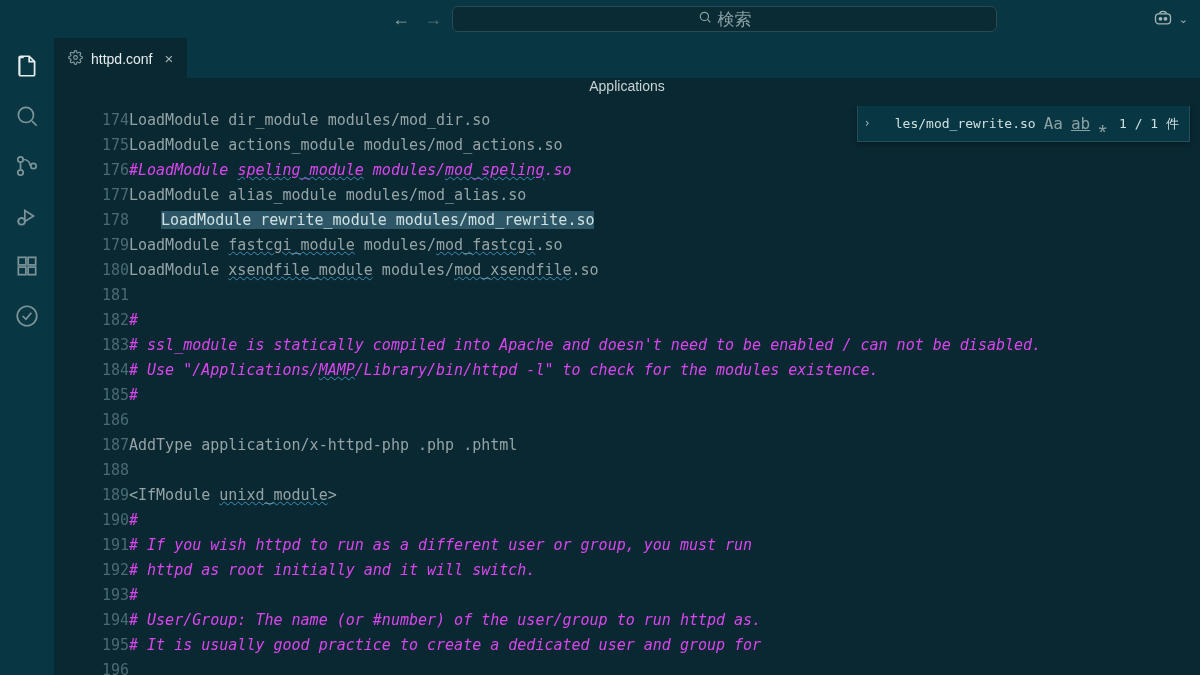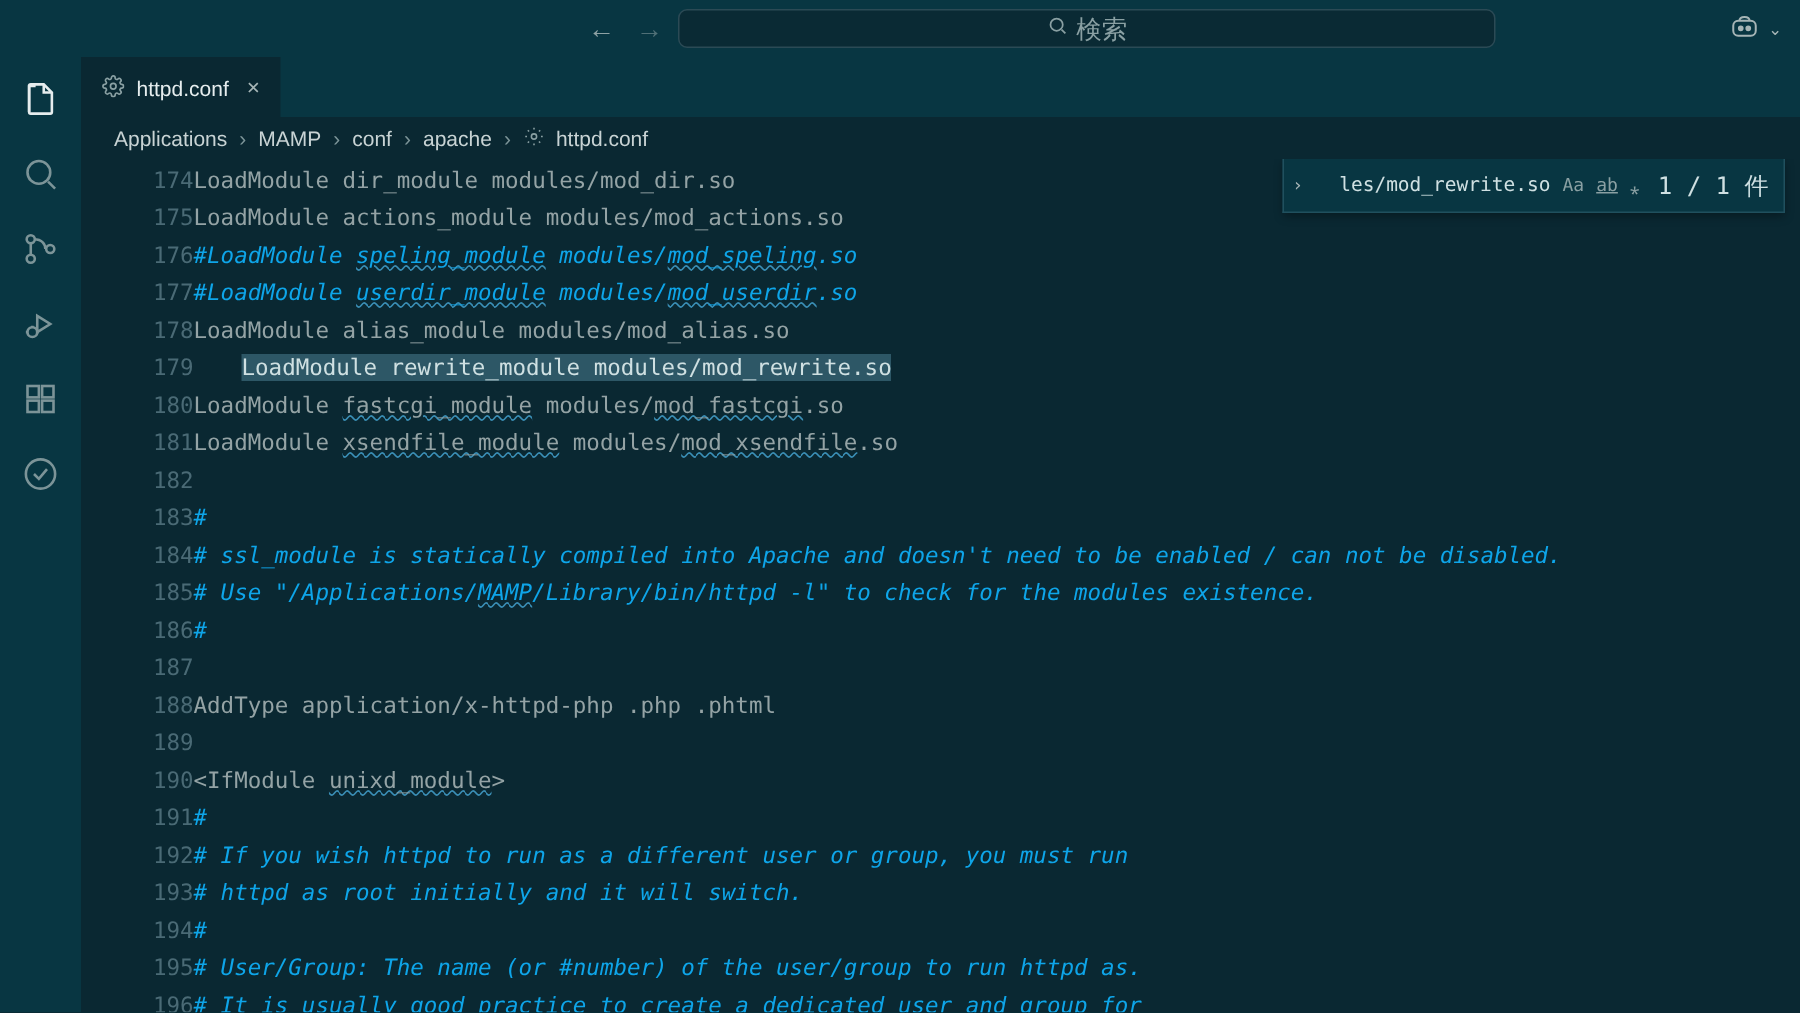--- a/index.html
+++ b/index.html
@@ -91,20 +91,21 @@
 
 .breadcrumbs {
   height: 28px;
   background: #0a2832;
   display: flex;
   align-items: center;
   gap: 8px;
   padding: 0 22px;
   color: #c8d3d4;
   font-size: 14px;
+  flex-direction: column;
 }
 .breadcrumbs .sep { color: #7c9498; }
 .breadcrumbs .gear { color: #8aa0a3; font-size: 14px; }
 
 
 .code-wrap {
   flex: 1;
   display: flex;
   background: #0a2832;
   font-family: "SF Mono", Menlo, Consolas, monospace;
@@ -129,21 +130,21 @@
   color: #cfe0e2;
   margin-left: 32px;
 }
 .code-line.current::before {
   content: "";
   position: absolute;
   left: -75px; right: -20px; top: 0; bottom: 0;
   background: rgba(60,110,125,.18);
   z-index: -1;
 }
-.comment { color: #0ea5e9; font-style: italic; }
+.comment { color: #d946ef; font-style: italic; }
 .underline-wave {
   text-decoration: underline wavy #3a8fb7;
   text-decoration-thickness: 1px;
 }
 
 
 .find-widget {
   position: absolute;
   top: 0; right: 10px;
   background: #083642;
@@ -159,23 +160,23 @@
   box-shadow: 0 2px 6px rgba(0,0,0,.35);
   z-index: 5;
 }
 .find-widget .chev { color: #a6b5b6; font-size: 12px; cursor: pointer; }
 .find-widget .find-input {
   color: #cfe0e2;
   font-family: "SF Mono", Menlo, monospace;
   font-size: 13px;
   margin-left: 16px;
 }
-.find-widget .opt { cursor: pointer; font-size: 12px; color: #8aa0a3; }
+.find-widget .opt { cursor: pointer; font-size: 16px; color: #8aa0a3; }
 .find-widget .opt.underlined { text-decoration: underline; }
-.find-widget .count { color: #cfe0e2; font-size: 16px; margin-left: 4px; }
+.find-widget .count { color: #cfe0e2; font-size: 13px; margin-left: 4px; }
 
 </style>
 </head>
 <body>
 
 <div class="title-bar">
   <div class="spacer-left"></div>
   <div class="nav-arrows">
     <span class="nav-arrow">←</span>
     <span class="nav-arrow dim">→</span>
@@ -306,21 +307,20 @@
           <div class="ln">192</div>
           <div class="ln">193</div>
           <div class="ln">194</div>
           <div class="ln">195</div>
           <div class="ln">196</div>
         </div>
       <div class="code-lines" id="code-lines">
           <div class="code-line">LoadModule dir_module modules/mod_dir.so</div>
           <div class="code-line">LoadModule actions_module modules/mod_actions.so</div>
           <div class="code-line"><span class="comment">#LoadModule <span class="underline-wave">speling_module</span> modules/<span class="underline-wave">mod_speling</span>.so</span></div>
-          <div class="code-line"><span class="comment">#LoadModule <span class="underline-wave">userdir_module</span> modules/<span class="underline-wave">mod_userdir</span>.so</span></div>
           <div class="code-line">LoadModule alias_module modules/mod_alias.so</div>
           <div class="code-line current"><span class="hl-wrap">LoadModule rewrite_module modules/mod_rewrite.so</span></div>
           <div class="code-line">LoadModule <span class="underline-wave">fastcgi_module</span> modules/<span class="underline-wave">mod_fastcgi</span>.so</div>
           <div class="code-line">LoadModule <span class="underline-wave">xsendfile_module</span> modules/<span class="underline-wave">mod_xsendfile</span>.so</div>
           <div class="code-line"></div>
           <div class="code-line"><span class="comment">#</span></div>
           <div class="code-line"><span class="comment"># ssl_module is statically compiled into Apache and doesn't need to be enabled / can not be disabled.</span></div>
           <div class="code-line"><span class="comment"># Use "/Applications/<span class="underline-wave">MAMP</span>/Library/bin/httpd -l" to check for the modules existence.</span></div>
           <div class="code-line"><span class="comment">#</span></div>
           <div class="code-line"></div>

